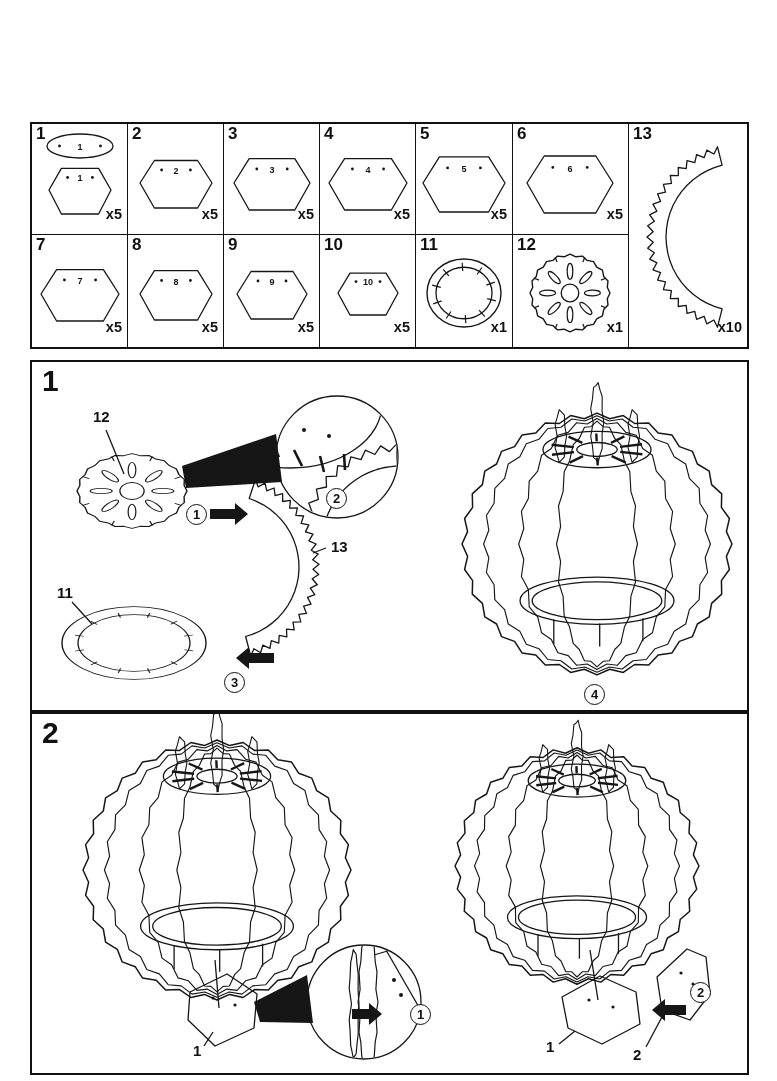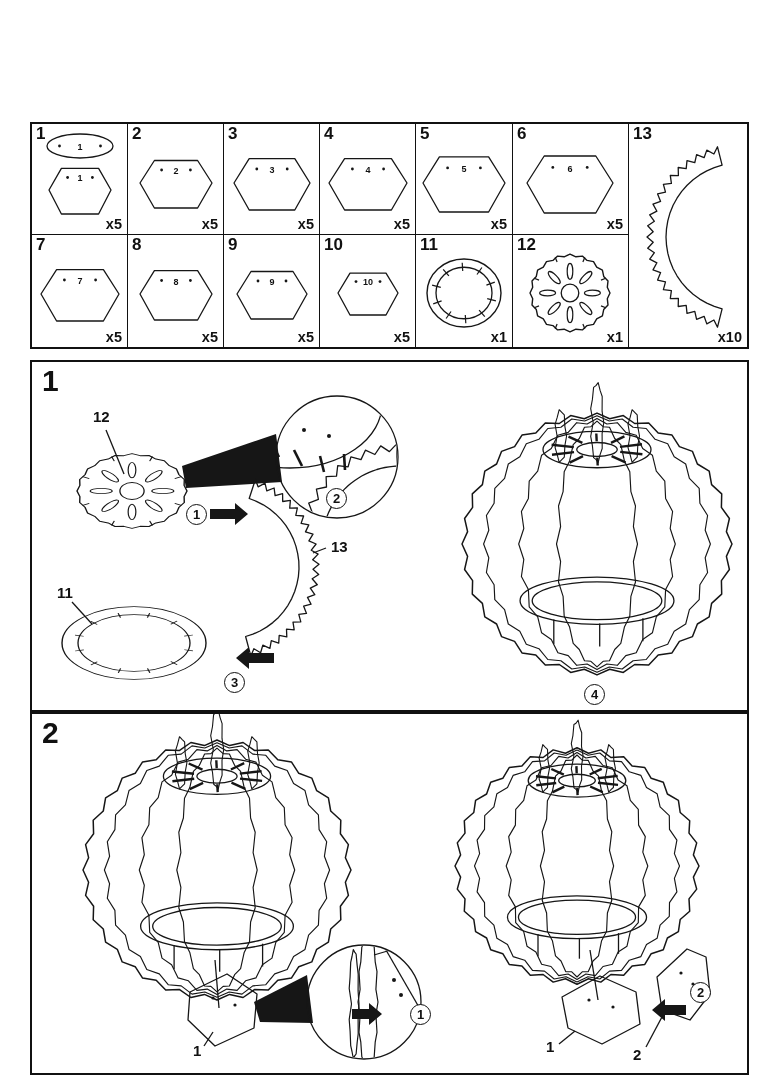--- a/index.html
+++ b/index.html
@@ -5,21 +5,21 @@
   *{margin:0;padding:0;box-sizing:border-box;}
   body{background:#ffffff;font-family:"Liberation Sans",sans-serif;}
   .page{position:relative;width:777px;height:1081px;background:#fff;color:#111;overflow:hidden;}
   
   .parts-grid{position:absolute;left:30px;top:122px;width:719px;height:227px;border:2px solid #111;
     display:grid;grid-template-columns:96px 96px 96px 96px 97px 116px 1fr;grid-template-rows:111px 1fr;background:#fff;}
   .cell{position:relative;border-right:1.6px solid #111;}
   .cell.r1{border-bottom:1.6px solid #111;}
   .cell13{grid-column:7;grid-row:1/3;border-right:none;}
   .pnum{position:absolute;top:1px;left:4px;font-size:17px;font-weight:bold;line-height:1.1;}
-  .qty{position:absolute;bottom:2px;right:5px;font-size:14.5px;font-weight:bold;margin-top:43px;}
+  .qty{position:absolute;bottom:12px;right:5px;font-size:14.5px;font-weight:bold;margin-top:43px;}
   .cell-svg{position:absolute;left:2px;top:6px;}
   .cell-svg13{position:absolute;left:1px;top:4px;}
   
   .step{position:absolute;left:30px;width:719px;border:2px solid #111;background:#fff;overflow:hidden;}
   .step1{top:360px;height:352px;}
   .step2{top:712px;height:363px;}
   .step-num{position:absolute;top:2px;left:10px;font-size:30px;font-weight:bold;z-index:3;}
   .step-svg{position:absolute;left:0;top:0;}
   .lbl{position:absolute;font-size:15px;font-weight:bold;z-index:3;background:#fff;padding:0 1px;}
   .badge{position:absolute;width:21px;height:21px;border:1.7px solid #111;border-radius:50%;

